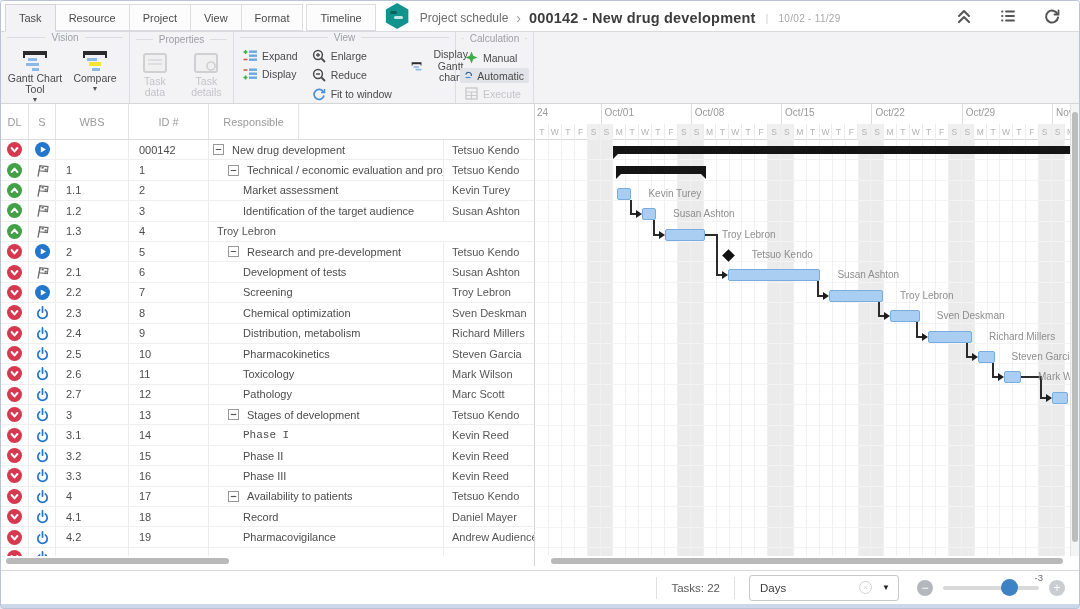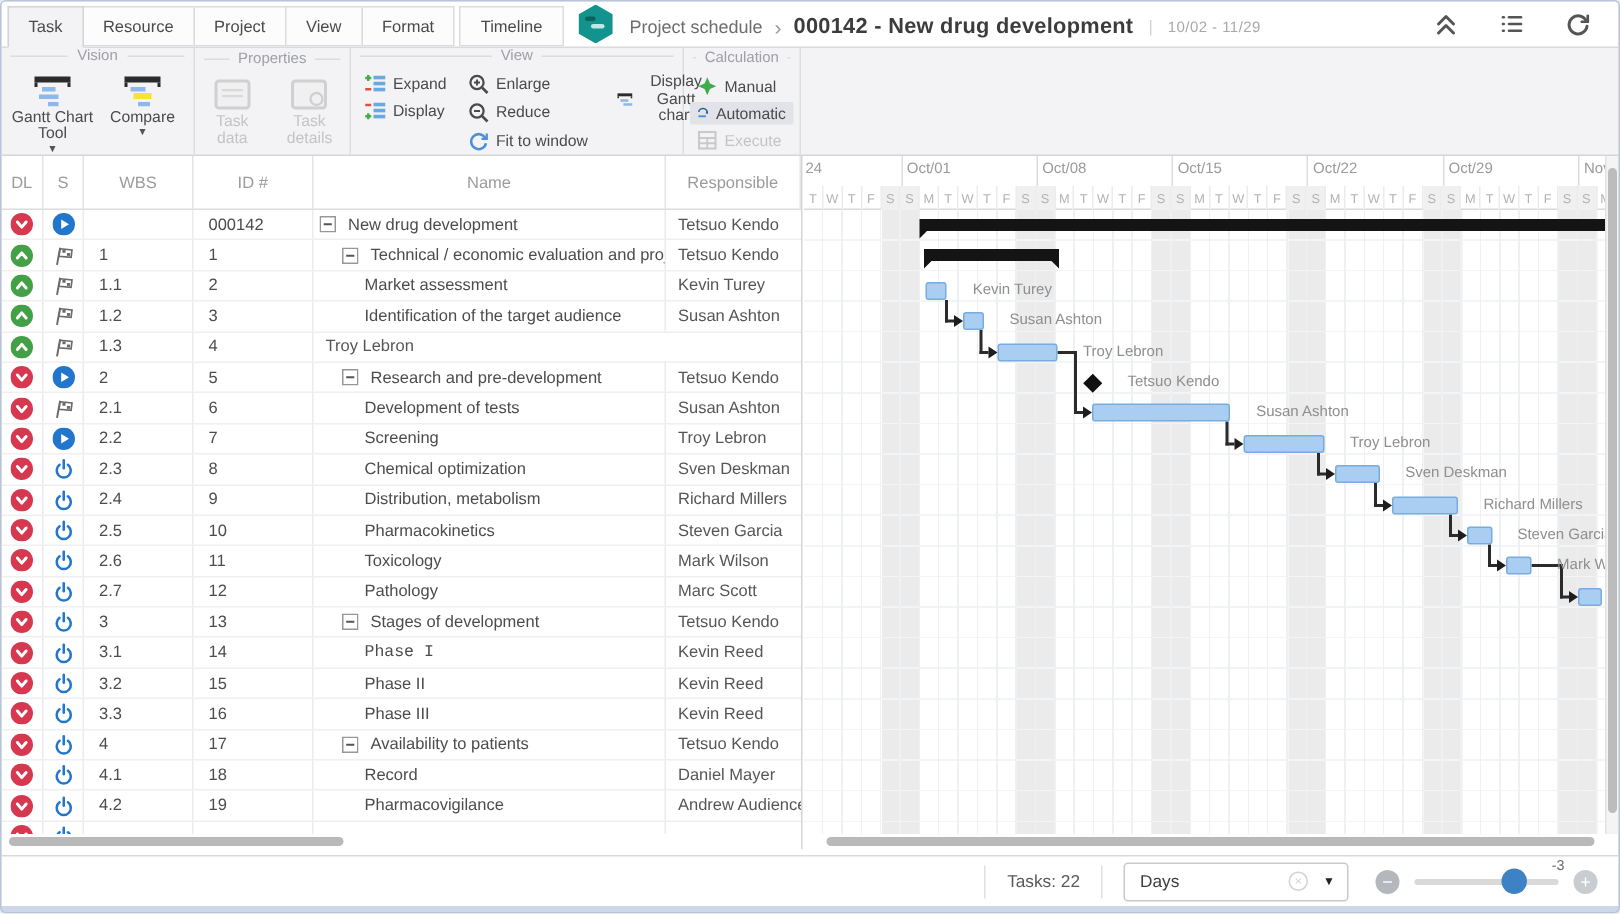--- a/index.html
+++ b/index.html
@@ -314,21 +314,20 @@
     <div class="rgroup fill"></div>
   </div>
 
   <div class="main">
     <div class="grid-pane">
       <div class="grid-header" id="grid-header">
             <div class="gh-cell" style="width: 28px;">DL</div>
             <div class="gh-cell" style="width: 27px;">S</div>
             <div class="gh-cell" style="width: 73px;">WBS</div>
             <div class="gh-cell" style="width: 80px;">ID #</div>
-            <div class="gh-cell" style="width: 235px;">Name</div>
             <div class="gh-cell" style="width: 90px;">Responsible</div>
           </div>
       <div class="grid-body" id="grid-body">
             <div class="g-row">
               <div class="g-cell center" style="width: 28px;">
                 <span style="display:flex">
                   <svg width="15" height="15" viewBox="0 0 15 15">
                     <circle cx="7.5" cy="7.5" r="7.5" fill="#d5384f"></circle>
                     <polyline points="4.6,6 7.5,9.4 10.4,6" fill="none" stroke="#fff" stroke-width="2" stroke-linecap="round" stroke-linejoin="round"></polyline>
                   </svg>

